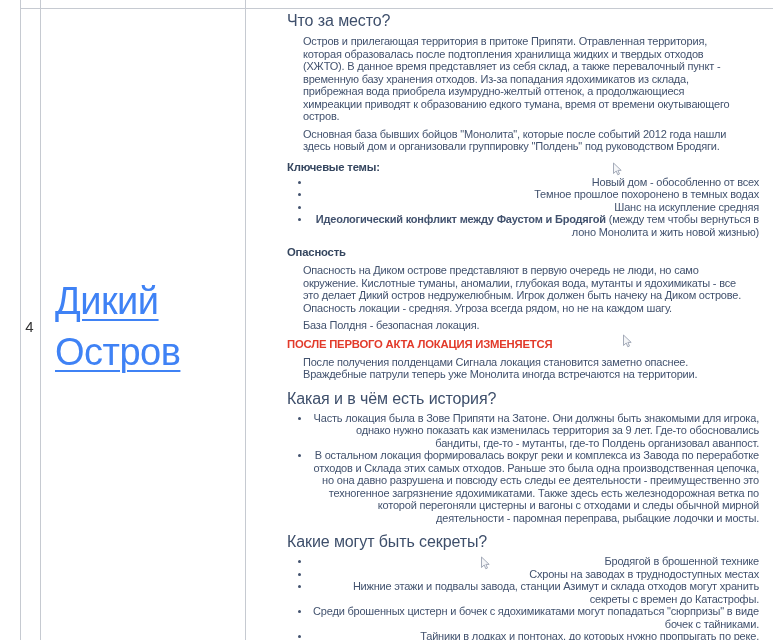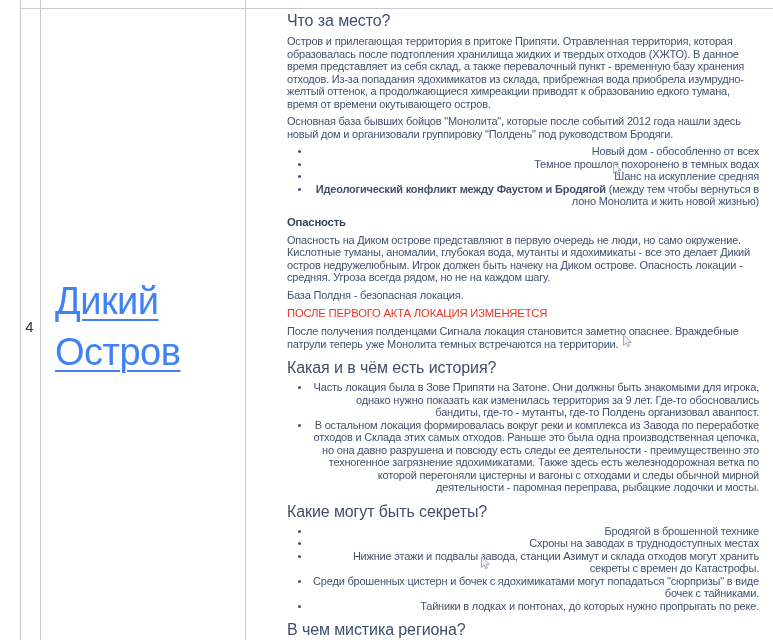--- a/index.html
+++ b/index.html
@@ -27,27 +27,27 @@
   
   .content{
     position:absolute;left:287px;top:8px;width:472px;
     font-size:11px;line-height:12.5px;letter-spacing:-0.2px;
   }
   .content h2{
     font-size:16px;line-height:18px;font-weight:400;color:#3e4f6b;
     letter-spacing:-0.1px;margin:9px 0 4px 0;
   }
   .content h2.first{margin-top:4px;}
-  .content p{margin:5px 0;}
+  .content p{margin:5px 16px;}
   .content .bold-head{
     font-weight:700;font-size:11.3px;line-height:13px;color:#35465f;
     margin:8px 0 2px 0;
   }
   .content .warning{
-    font-weight:400;font-size:11.3px;line-height:13px;color:#e23a2a;
+    font-weight:700;font-size:11.3px;line-height:13px;color:#e23a2a;
     margin:6px 0 5px 0;
   }
   .content ul{margin:2px 0 6px 0;padding-left:24px;text-align:right;}
   .content li{margin:0;padding:0 0 0 2px;line-height:12.5px;}
   .content li::marker{color:#42526e;font-size:10px;}
   
   .cursor{position:absolute;width:10px;height:14px;pointer-events:none;}
 </style>
 </head>
 <body>
@@ -60,32 +60,33 @@
 <div class="row-number">4</div>
 
 <a href="#" class="page-link">Дикий Остров</a>
 
 <div class="content">
 
   <h2 class="first">Что за место?</h2>
   <p>Остров и прилегающая территория в притоке Припяти. Отравленная территория, которая образовалась после подтопления хранилища жидких и твердых отходов (ХЖТО). В данное время представляет из себя склад, а также перевалочный пункт - временную базу хранения отходов. Из-за попадания ядохимикатов из склада, прибрежная вода приобрела изумрудно-желтый оттенок, а продолжающиеся химреакции приводят к образованию едкого тумана, время от времени окутывающего остров.</p>
   <p>Основная база бывших бойцов "Монолита", которые после событий 2012 года нашли здесь новый дом и организовали группировку "Полдень" под руководством Бродяги.</p>
 
+  <p class="bold-head">Ключевые темы:</p>
   <ul>
     <li>Новый дом - обособленно от всех</li>
     <li>Темное прошлое похоронено в темных водах</li>
     <li>Шанс на искупление средняя</li>
     <li><strong>Идеологический конфликт между Фаустом и Бродягой</strong><span> (между тем чтобы вернуться в лоно Монолита и жить новой жизнью)</span></li>
   </ul>
 
   <p class="bold-head">Опасность</p>
   <p>Опасность на Диком острове представляют в первую очередь не люди, но само окружение. Кислотные туманы, аномалии, глубокая вода, мутанты и ядохимикаты - все это делает Дикий остров недружелюбным. Игрок должен быть начеку на Диком острове. Опасность локации - средняя. Угроза всегда рядом, но не на каждом шагу.</p>
   <p>База Полдня - безопасная локация.</p>
   <p class="warning">ПОСЛЕ ПЕРВОГО АКТА ЛОКАЦИЯ ИЗМЕНЯЕТСЯ</p>
-  <p>После получения полденцами Сигнала локация становится заметно опаснее. Враждебные патрули теперь уже Монолита темных встречаются на территории.</p>
+  <p>После получения полденцами Сигнала локация становится заметно опаснее. Враждебные патрули теперь уже Монолита иногда встречаются на территории.</p>
 
   <h2>Какая и в чём есть история?</h2>
   <ul>
     <li>Часть локация была в Зове Припяти на Затоне. Они должны быть знакомыми для игрока, однако нужно показать как изменилась территория за 9 лет. Где-то обосновались бандиты, где-то - мутанты, где-то Полдень организовал аванпост.</li>
     <li>В остальном локация формировалась вокруг реки и комплекса из Завода по переработке отходов и Склада этих самых отходов. Раньше это была одна производственная цепочка, но она давно разрушена и повсюду есть следы ее деятельности - преимущественно это техногенное загрязнение ядохимикатами. Также здесь есть железнодорожная ветка по которой перегоняли цистерны и вагоны с отходами и следы обычной мирной деятельности - паромная переправа, рыбацкие лодочки и мосты.</li>
   </ul>
 
   <h2>Какие могут быть секреты?</h2>
   <ul>
     <li>Бродягой в брошенной технике</li>

